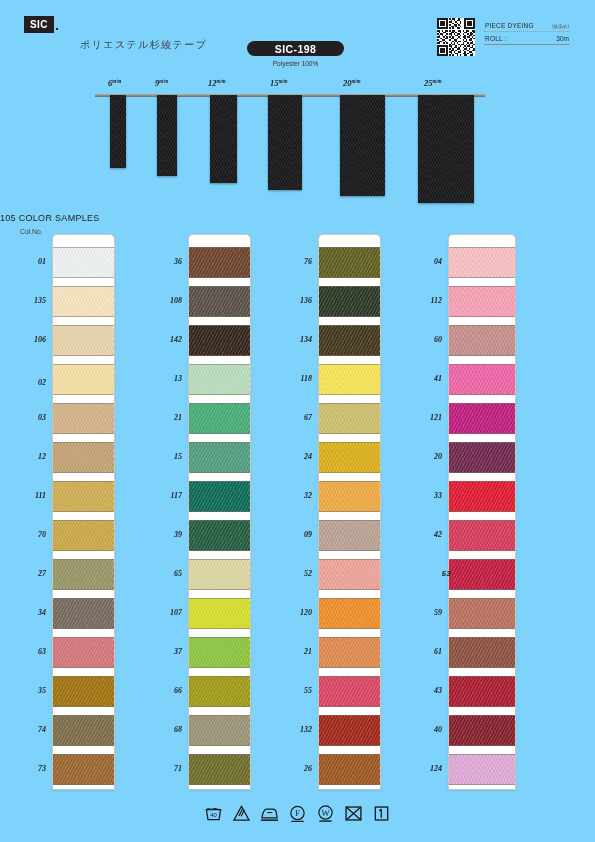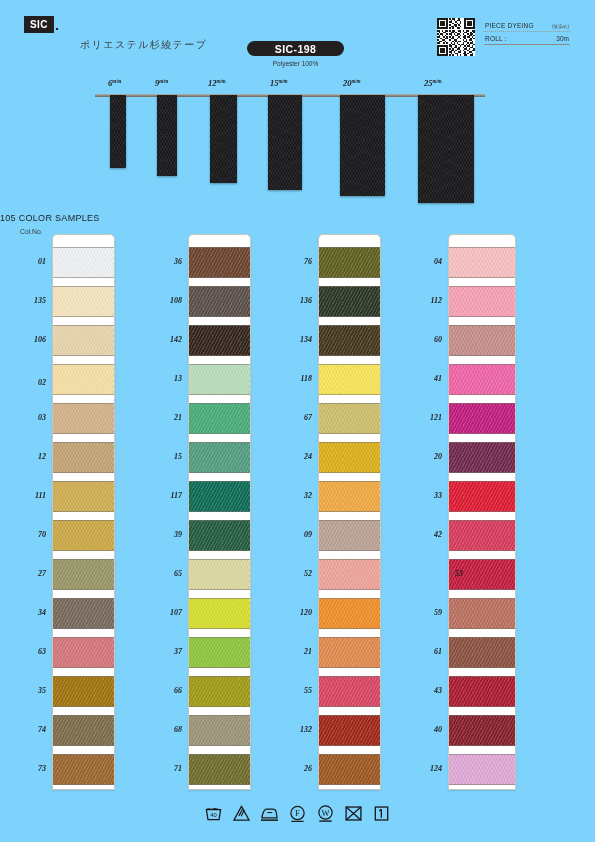--- a/index.html
+++ b/index.html
@@ -447,21 +447,21 @@
           <div class="swatch" style="top: 519px; height: 31px; background-color: rgb(223, 168, 214);"></div>
         </div>
         <div class="num" style="left: 414px; width: 28px; top: 28.5px;">04</div>
         <div class="num" style="left: 414px; width: 28px; top: 67.5px;">112</div>
         <div class="num" style="left: 414px; width: 28px; top: 106.5px;">60</div>
         <div class="num" style="left: 414px; width: 28px; top: 145.5px;">41</div>
         <div class="num" style="left: 414px; width: 28px; top: 184.5px;">121</div>
         <div class="num" style="left: 414px; width: 28px; top: 223.5px;">20</div>
         <div class="num" style="left: 414px; width: 28px; top: 262.5px;">33</div>
         <div class="num" style="left: 414px; width: 28px; top: 301.5px;">42</div>
-        <div class="num" style="left: 435px; width: 28px; top: 340.5px;">53</div>
+        <div class="num" style="left: 423px; width: 28px; top: 340.5px; font-family: Liberation Mono, monospace;">53</div>
         <div class="num" style="left: 414px; width: 28px; top: 379.5px;">59</div>
         <div class="num" style="left: 414px; width: 28px; top: 418.5px;">61</div>
         <div class="num" style="left: 414px; width: 28px; top: 457.5px;">43</div>
         <div class="num" style="left: 414px; width: 28px; top: 496.5px;">40</div>
         <div class="num" style="left: 414px; width: 28px; top: 535.5px;">124</div>
       </div>
   </div>
 
   <div class="care">
     <div class="care-ico">

